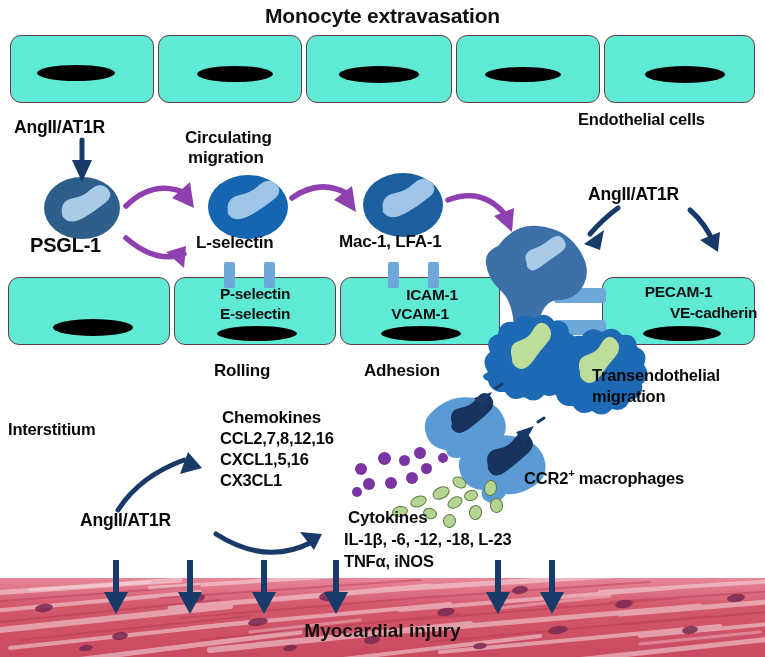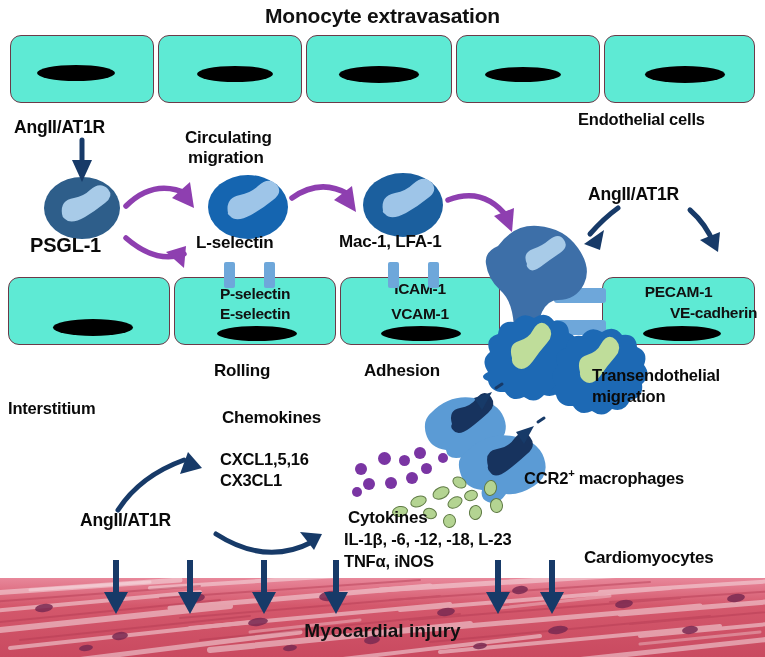--- a/index.html
+++ b/index.html
@@ -208,21 +208,21 @@
 
   <div class="ecell" style="left:8px;top:277px;width:162px;height:68px;">
     <div class="nucleus" style="left:44px;top:41px;width:80px;height:17px;"></div>
   </div>
   <div class="ecell" style="left:174px;top:277px;width:162px;height:68px;">
     <div class="celltext" style="top:7px;">P-selectin</div>
     <div class="celltext" style="top:27px;">E-selectin</div>
     <div class="nucleus" style="left:42px;top:48px;width:80px;height:15px;"></div>
   </div>
   <div class="ecell" style="left:340px;top:277px;width:160px;height:68px;">
-    <div class="celltext" style="top:2px;">ICAM-1</div>
+    <div class="celltext" style="top:8px;margin-left:12px;">ICAM-1</div>
     <div class="celltext" style="top:27px;">VCAM-1</div>
     <div class="nucleus" style="left:40px;top:48px;width:80px;height:15px;"></div>
   </div>
   <div class="ecell" style="left:602px;top:277px;width:153px;height:68px;">
     <div class="celltext" style="top:5px;">PECAM-1</div>
     <div class="celltext" style="top:26px;padding-left:35px;">VE-cadherin</div>
     <div class="nucleus" style="left:40px;top:48px;width:78px;height:15px;"></div>
   </div>
 
   <div class="rbar-v" style="left:224px;top:262px;width:11px;height:26px;"></div>
@@ -362,31 +362,31 @@
   <div class="lbl" style="left:339px;top:232px;font-size:17px;">Mac-1, LFA-1</div>
 
   <div class="lbl" style="left:588px;top:185px;font-size:17.5px;">AngII/AT1R</div>
 
   <div class="lbl" style="left:214px;top:361px;font-size:17px;">Rolling</div>
   <div class="lbl" style="left:364px;top:361px;font-size:17px;">Adhesion</div>
 
   <div class="lbl" style="left:592px;top:366px;font-size:16.5px;">Transendothelial</div>
   <div class="lbl" style="left:592px;top:387px;font-size:16.5px;">migration</div>
 
-  <div class="lbl" style="left:8px;top:399px;font-size:16.5px;">Interstitium</div>
+  <div class="lbl" style="left:8px;top:420px;font-size:16.5px;">Interstitium</div>
 
   <div class="lbl" style="left:222px;top:408px;font-size:17px;">Chemokines</div>
+  <div class="lbl" style="left:220px;top:429px;font-size:16.5px;">CCL2,7,8,12,16</div>
   <div class="lbl" style="left:220px;top:450px;font-size:16.5px;">CXCL1,5,16</div>
   <div class="lbl" style="left:220px;top:471px;font-size:16.5px;">CX3CL1</div>
 
   <div class="lbl" style="left:80px;top:511px;font-size:17.5px;">AngII/AT1R</div>
 
   <div class="lbl" style="left:348px;top:508px;font-size:17px;">Cytokines</div>
   <div class="lbl" style="left:344px;top:530px;font-size:16.5px;">IL-1β, -6, -12, -18, L-23</div>
   <div class="lbl" style="left:344px;top:552px;font-size:16.5px;">TNFα, iNOS</div>
 
   <div class="lbl" style="left:524px;top:467px;font-size:16.5px;">
     <span>CCR2</span><sup>+</sup><span> macrophages</span>
   </div>
 
-  <div class="lbl" style="left:584px;top:548px;font-size:17px;">Cardiomyocytes</div>
 
 </div>
 
 </body></html>

